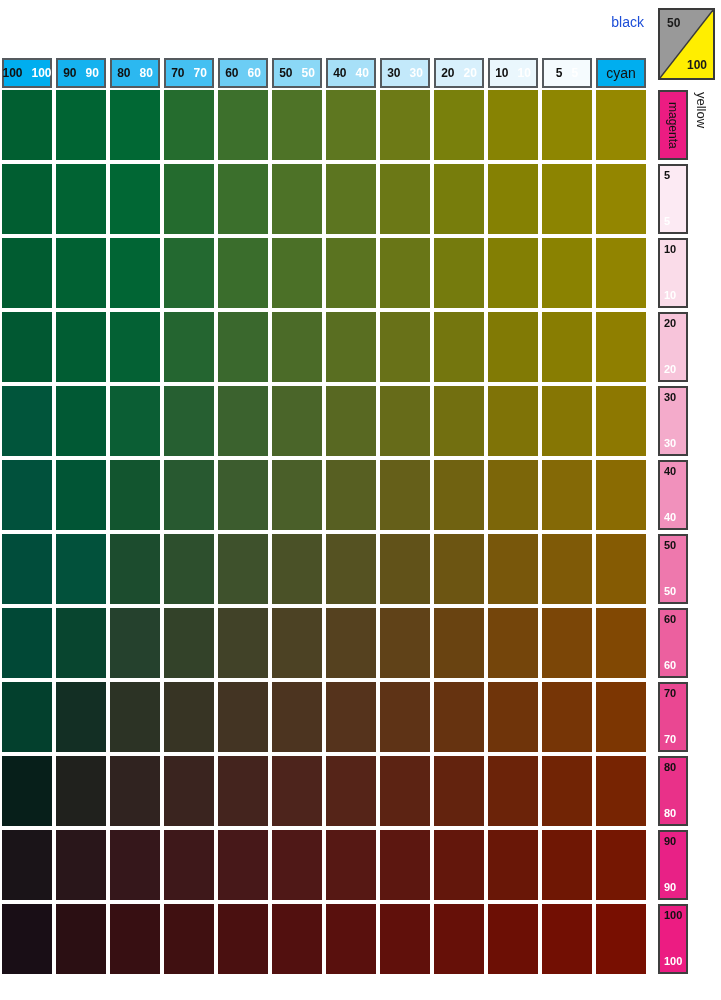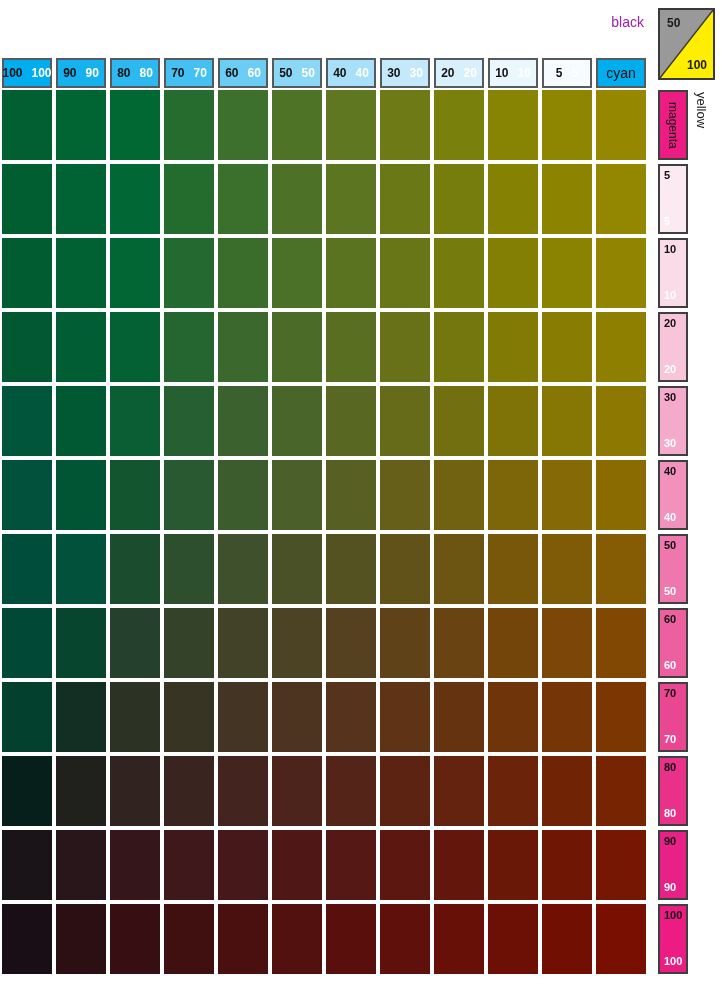--- a/index.html
+++ b/index.html
@@ -21,21 +21,21 @@
     width: 721px;
     height: 1000px;
   }
 
   
   .black-label {
     position: absolute;
     right: 77px;
     top: 14px;
     font-size: 14px;
-    color: #a21caf;
+    color: #1d4ed8;
     font-weight: 400;
     text-align: right;
     white-space: nowrap;
   }
 
   .kybox {
     position: absolute;
     left: 658px;
     top: 8px;
     width: 57px;

